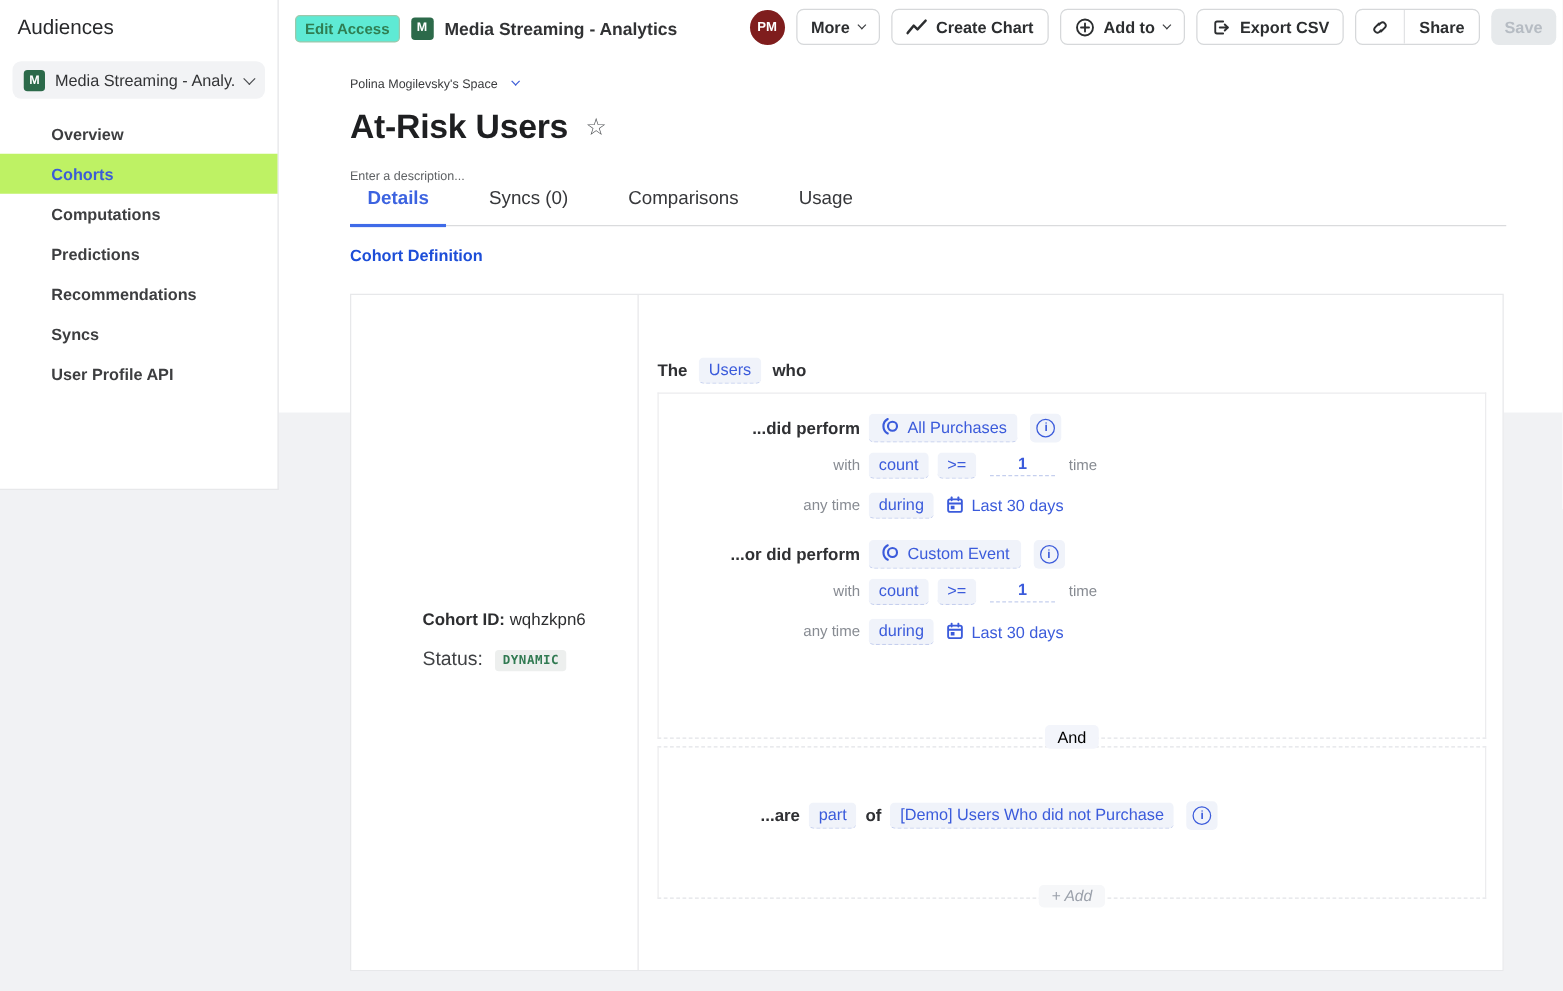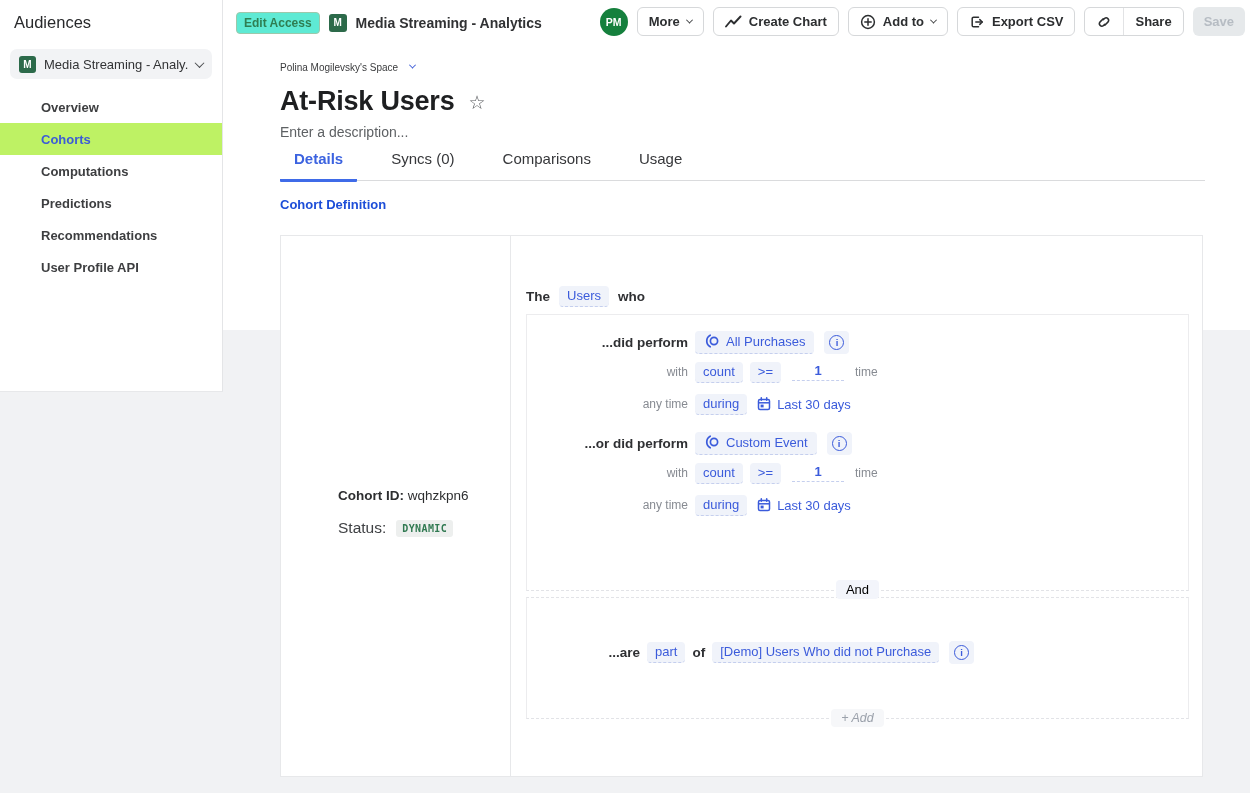--- a/index.html
+++ b/index.html
@@ -34,40 +34,40 @@
   .sb-item.active { color:#3c5cd7; background:#bef264; }
 
   
   .topbar-left { position:absolute; left:236px; top:8px; height:29px; display:flex; align-items:center; gap:9px; z-index:6; }
   .edit-access { border:1px solid #9cc8ab; border-radius:4px; padding:3px 7px; background:#5eead4;
                  font-size:12px; font-weight:700; color:#2f7e52; }
   .m-logo.big { width:18px; height:18px; }
   .project-name { font-size:14px; font-weight:600; color:#313234; }
 
   .topbar-right { position:absolute; right:5px; top:7px; display:flex; align-items:center; gap:9px; z-index:6; }
-  .avatar { width:28px; height:28px; border-radius:50%; background:#15803d; color:#fff;
+  .avatar { width:28px; height:28px; border-radius:50%; background:#7f1d1d; color:#fff;
             display:flex; align-items:center; justify-content:center; font-size:10.5px; font-weight:700; cursor:pointer; }
   .btn { height:29px; display:inline-flex; align-items:center; gap:7px; padding:0 11px;
          background:#fff; border:1px solid #d6d8da; border-radius:6px;
          font-size:13px; font-weight:600; color:#2c2e30; cursor:pointer; white-space:nowrap; }
   .btn svg { display:block; }
   .btn-split { display:inline-flex; height:29px; border:1px solid #d6d8da; border-radius:6px; background:#fff; overflow:hidden; }
   .btn-split .seg { display:inline-flex; align-items:center; padding:0 11px; cursor:pointer;
                     font-size:13px; font-weight:600; color:#2c2e30; }
   .btn-split .seg + .seg { border-left:1px solid #e2e3e5; }
   .btn.save { background:#e6e9eb; border:none; color:#b6bcc3; cursor:default; }
 
   
   .breadcrumb { position:absolute; left:280px; top:62px; display:flex; align-items:center; gap:12px;
                 font-size:10px; font-weight:500; color:#3a3b3d; cursor:pointer; z-index:6; }
   .breadcrumb .chev { color:#3c5cd7; margin-top:-2px; }
   .page-title-row { position:absolute; left:280px; top:86px; display:flex; align-items:center; gap:14px; z-index:6; }
   .page-title { font-size:27px; font-weight:700; color:#1e1f21; letter-spacing:-0.2px; }
   .star { font-size:19px; color:#55575a; line-height:1; margin-top:2px; cursor:pointer; }
-  .description { position:absolute; left:280px; top:124px; font-size:14px; color:#5e6164; cursor:text; z-index:6; }
+  .description { position:absolute; left:280px; top:136px; font-size:10px; color:#5e6164; cursor:text; z-index:6; }
 
   .tabs { position:absolute; left:280px; top:150px; display:flex; gap:20px; z-index:6; }
   .tab { padding:0 14px 12px; font-size:15px; color:#36373a; cursor:pointer; border-bottom:3px solid transparent; }
   .tab.active { color:#3c63e0; font-weight:600; border-bottom:3px solid #3f6be8; border-radius:0 0 1px 1px; }
   .tab-rule { position:absolute; left:280px; top:180px; width:925px; height:1px; background:#dadbdd; z-index:5; }
 
   .section-title { position:absolute; left:280px; top:197px; font-size:13px; font-weight:700; color:#1d4ed8; z-index:6; }
 
   
   .def-panel { position:absolute; left:280px; top:235px; width:923px; height:542px;
@@ -133,20 +133,21 @@
       <span class="m-logo">M</span>
       <span class="lbl">Media Streaming - Analy...</span>
       <span class="chev" style="color:#4a4c4f;"></span>
     </div>
     <div class="sb-nav">
       <div class="sb-item">Overview</div>
       <div class="sb-item active">Cohorts</div>
       <div class="sb-item">Computations</div>
       <div class="sb-item">Predictions</div>
       <div class="sb-item">Recommendations</div>
+      <div class="sb-item">Syncs</div>
       <div class="sb-item">User Profile API</div>
     </div>
   </div>
 
   <div class="topbar-left">
     <span class="edit-access">Edit Access</span>
     <span class="m-logo big">M</span>
     <span class="project-name">Media Streaming - Analytics</span>
   </div>
 

